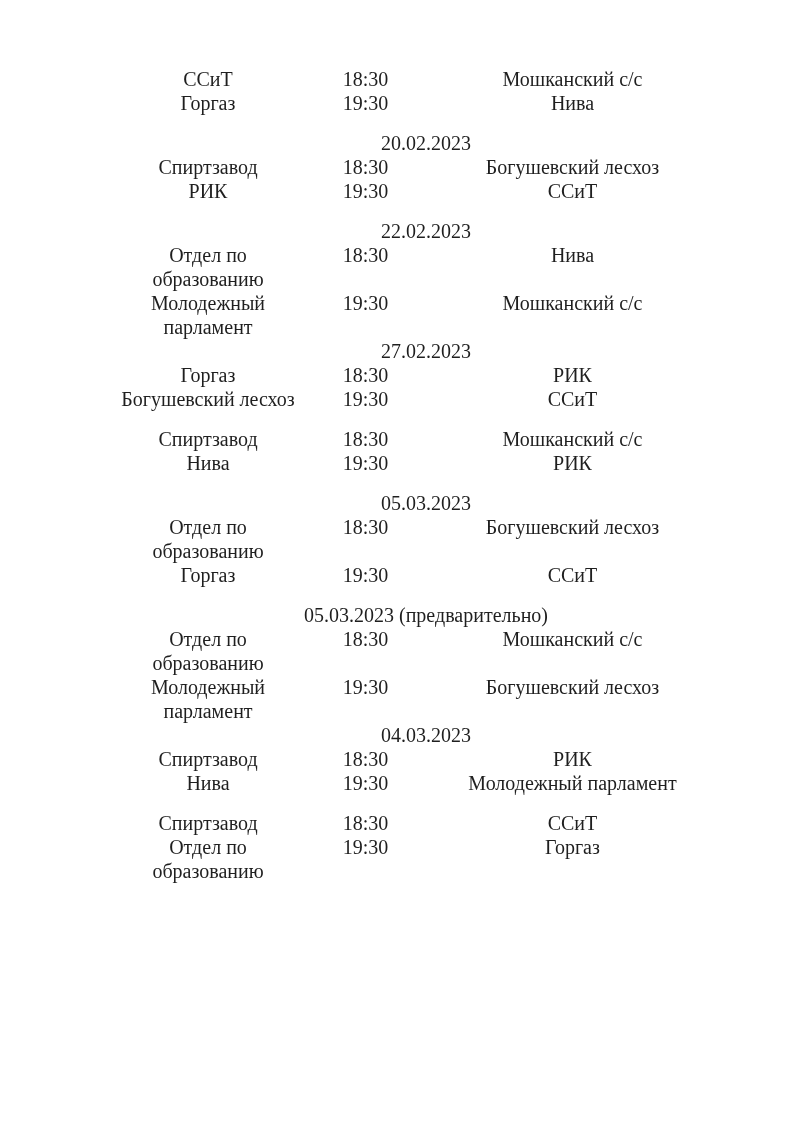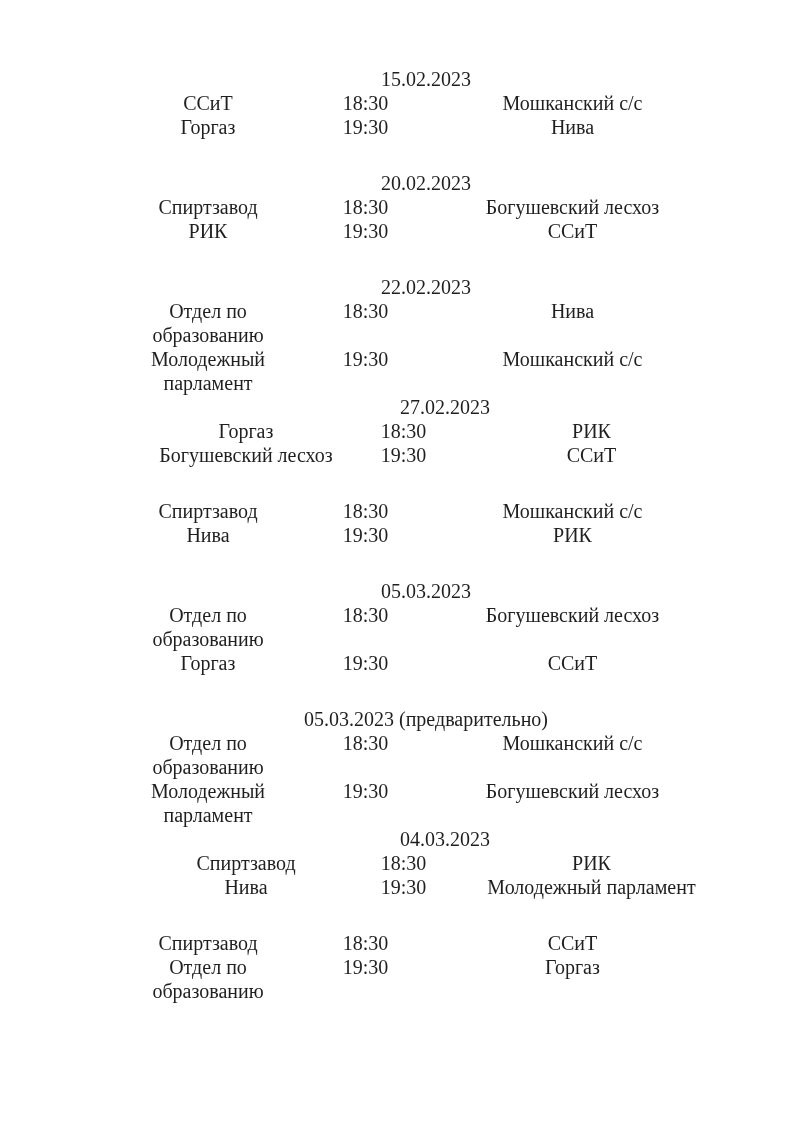--- a/index.html
+++ b/index.html
@@ -16,45 +16,44 @@
     line-height: 24px;
     overflow: hidden;
   }
   .page {
     box-sizing: border-box;
     width: 800px;
     height: 1124px;
     padding: 67px 61px 0 113px;
   }
   .day {
-    margin-top: 32px; 
+    margin-top: 16px; 
   }
   .day.first   { margin-top: 0; }
   .day.gap-large { }
-  .day.gap-none  { margin-top: 0; margin-left: 38px; }
+  .day.gap-none  { margin-top: 0; }
   .date {
     text-align: center;
   }
   .row {
     display: grid;
     grid-template-columns: 212px 81px 1fr;
     align-items: start;
     text-align: center;
   }
   .home {
     padding-right: 22px; 
   }
 </style>
 </head>
 <body>
 
 <div class="page">
 
   <section class="day first">
-    <div class="date">15.02.2023</div>
     <div class="row">
       <div class="home">ССиТ</div>
       <div class="time">18:30</div>
       <div class="away">Мошканский с/с</div>
     </div>
     <div class="row">
       <div class="home">Горгаз</div>
       <div class="time">19:30</div>
       <div class="away">Нива</div>
     </div>

